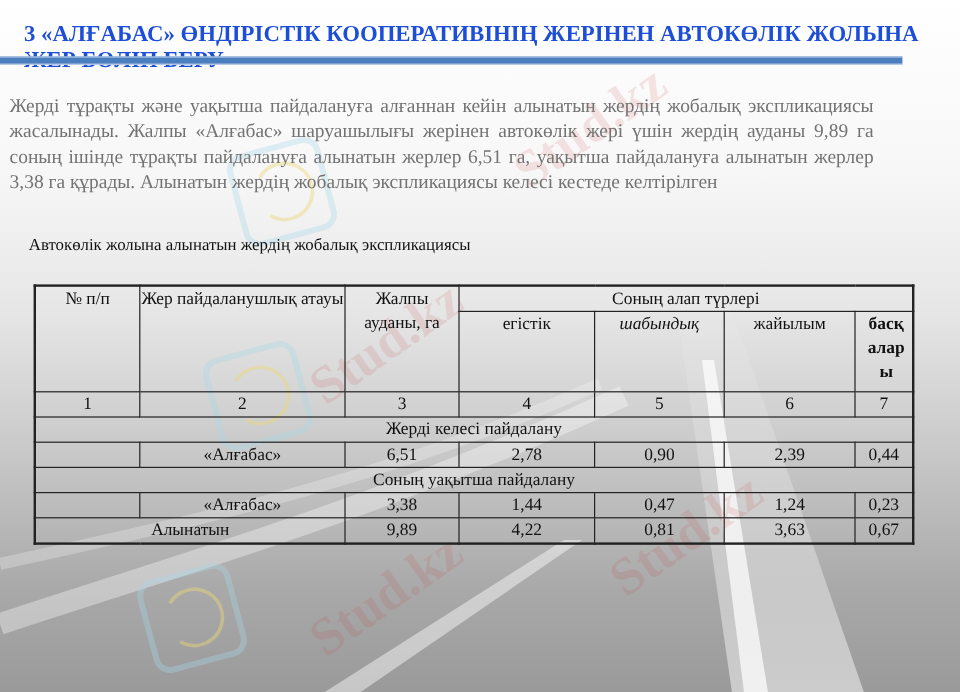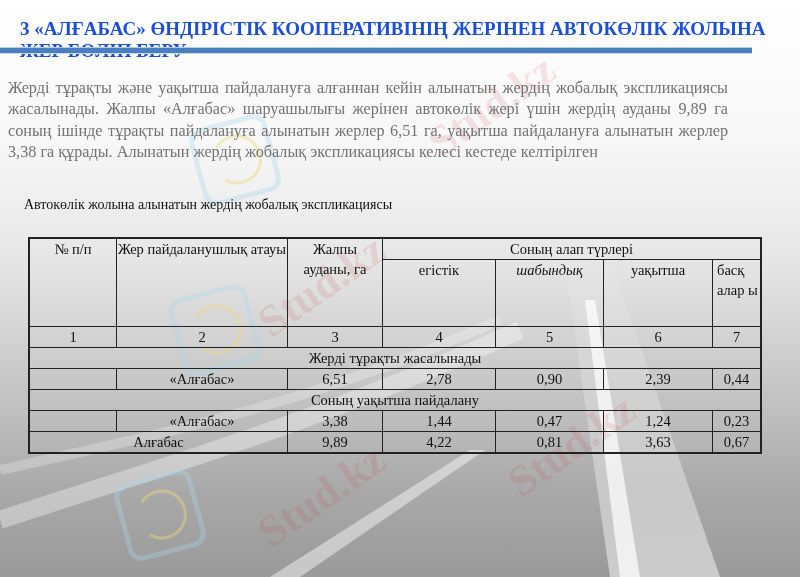--- a/index.html
+++ b/index.html
@@ -97,34 +97,34 @@
   <tbody>
       <tr class="h-top">
     <td class="w1" rowspan="2">№ п/п</td>
     <td class="w2" rowspan="2">Жер пайдаланушлық атауы</td>
     <td class="w3" rowspan="2">Жалпы ауданы, га</td>
     <td colspan="4">Соның алап түрлері</td>
   </tr>
   <tr class="h-sub">
     <td class="w4">егістік</td>
     <td class="w5">шабындық</td>
-    <td class="w6">уақытша</td>
-    <td class="w7" style="text-align:left; padding-left:4px;">басқ алар ы</td>
+    <td class="w6">жайылым</td>
+    <td class="w7" style="text-align:center; padding-left:4px;font-weight:bold;">басқ алар ы</td>
   </tr>
   <tr class="num">
     <td>1</td>
     <td>2</td>
     <td>3</td>
     <td>4</td>
     <td>5</td>
     <td>6</td>
     <td>7</td>
   </tr>
   <tr class="sec">
-    <td colspan="7">Жерді тұрақты жасалынады</td>
+    <td colspan="7">Жерді келесі пайдалану</td>
   </tr>
   <tr class="dat">
     <td></td>
     <td>«Алғабас»</td>
     <td>6,51</td>
     <td>2,78</td>
     <td>0,90</td>
     <td>2,39</td>
     <td>0,44</td>
   </tr>
@@ -134,21 +134,21 @@
   <tr class="dat">
     <td></td>
     <td>«Алғабас»</td>
     <td>3,38</td>
     <td>1,44</td>
     <td>0,47</td>
     <td>1,24</td>
     <td>0,23</td>
   </tr>
   <tr class="dat">
-    <td colspan="2">Алғабас</td>
+    <td colspan="2">Алынатын</td>
     <td>9,89</td>
     <td>4,22</td>
     <td>0,81</td>
     <td>3,63</td>
     <td>0,67</td>
   </tr>
 </tbody>
   </table>
 
 </body></html>

